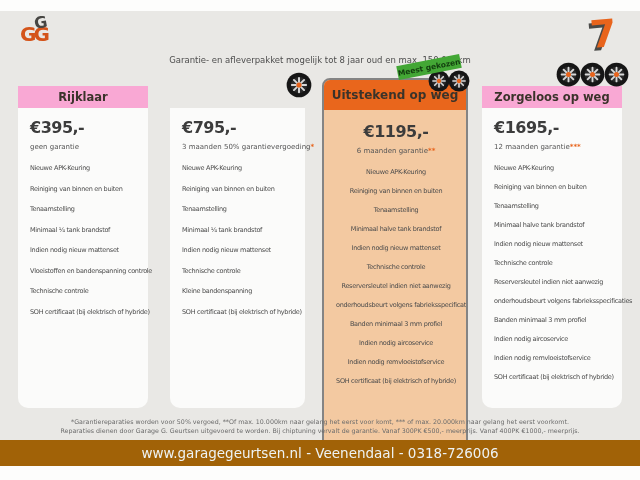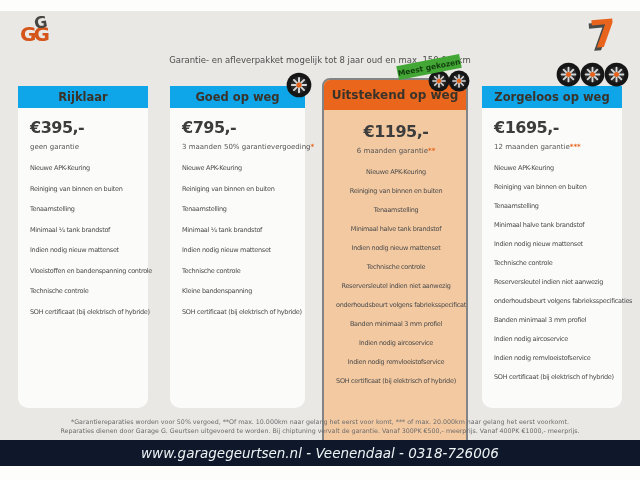--- a/index.html
+++ b/index.html
@@ -13,21 +13,21 @@
   .logo{position:absolute;left:20px;top:13px;width:48px;height:46px;line-height:1;}
   .logo-top{display:block;margin-left:14px;font-weight:800;font-size:16px;color:#474643;transform:rotate(-10deg);}
   .logo-bottom{display:block;margin-top:-5px;font-weight:800;font-size:20px;letter-spacing:-3px;color:#d4541a;}
   .title{position:absolute;left:0;right:0;top:20px;margin:0;text-align:center;
          font-size:24px;font-weight:800;color:#ee6b1e;letter-spacing:-0.5px;}
   .subtitle{position:absolute;left:0;right:0;top:55px;text-align:center;font-size:8.5px;color:#4d4d4d;}
   .seven{position:absolute;right:24px;top:12px;font-size:38px;font-weight:800;color:#e8641c;
          transform:rotate(-5deg);text-shadow:-3px 3px 0 #4a4a48;}
 
   
-  .col-header{position:absolute;top:86px;height:22px;background:#0ea5e9;display:flex;align-items:center;
+  .col-header{position:absolute;top:86px;height:22px;background:#f9a8d4;display:flex;align-items:center;
               justify-content:center;font-weight:700;font-size:11.5px;color:#3a332a;}
   .col-body{position:absolute;top:108px;height:300px;background:#fbfbfa;border-radius:0 0 10px 10px;
             box-sizing:border-box;padding:10px 10px 0 12px;}
   .c1{left:18px;width:130px;}
   .c2{left:170px;width:135px;}
   .c4{left:482px;width:140px;}
 
   .price{font-size:16px;font-weight:800;color:#3c3c3c;letter-spacing:-0.5px;}
   .price-note{margin-top:6px;font-size:7px;color:#565656;white-space:nowrap;}
   .stars{color:#e8641c;font-weight:700;}
@@ -44,22 +44,22 @@
 
   
   .ribbon{position:absolute;left:397px;top:60px;width:64px;height:14px;background:#43a735;
           transform:rotate(-11deg);display:flex;align-items:center;justify-content:center;
           font-size:7.5px;font-weight:700;color:#123c0e;z-index:6;}
   .wheel{position:absolute;z-index:5;}
 
   
   .footnotes{position:absolute;left:0;right:0;top:417px;text-align:center;color:#6b6b6b;}
   .footnotes div{font-size:6.3px;line-height:9px;}
-  .footerbar{position:absolute;left:0;top:440px;width:640px;height:26px;background:#0f172a;
-             color:#eef3f4;font-size:13.5px;display:flex;align-items:center;justify-content:center;font-style:italic;}
+  .footerbar{position:absolute;left:0;top:440px;width:640px;height:26px;background:#a16207;
+             color:#eef3f4;font-size:13.5px;display:flex;align-items:center;justify-content:center;}
 </style>
 </head>
 <body>
 
 <svg width="0" height="0" style="position:absolute">
   <defs>
     <g id="wheel-glyph">
       <circle cx="20" cy="20" r="19" fill="#161616"></circle>
       <circle cx="20" cy="20" r="12.5" fill="#2b2b2b"></circle>
       <g stroke="#d8d8d8" stroke-width="3" stroke-linecap="round">
@@ -96,21 +96,20 @@
         <div class="feature">Reiniging van binnen en buiten</div>
         <div class="feature">Tenaamstelling</div>
         <div class="feature">Minimaal ¼ tank brandstof</div>
         <div class="feature">Indien nodig nieuw mattenset</div>
         <div class="feature">Vloeistoffen en bandenspanning controle</div>
         <div class="feature">Technische controle</div>
         <div class="feature">SOH certificaat (bij elektrisch of hybride)</div>
       </div>
   </div>
 
-  <div class="col-header c2">Goed op weg</div>
   <div class="col-body c2">
     <div class="price">€795,-</div>
     <div class="price-note"><span>3 maanden 50% garantievergoeding</span><span class="stars">*</span></div>
     <div class="features">
         <div class="feature">Nieuwe APK-Keuring</div>
         <div class="feature">Reiniging van binnen en buiten</div>
         <div class="feature">Tenaamstelling</div>
         <div class="feature">Minimaal ¼ tank brandstof</div>
         <div class="feature">Indien nodig nieuw mattenset</div>
         <div class="feature">Technische controle</div>

